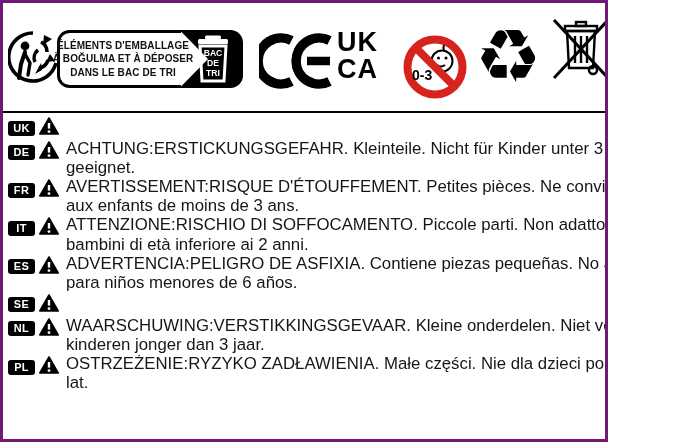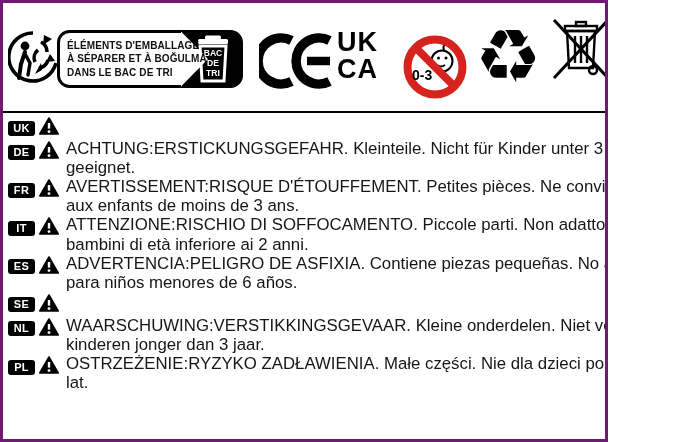--- a/index.html
+++ b/index.html
@@ -13,21 +13,21 @@
   .divider{position:absolute;left:0;top:108px;width:673px;height:2px;background:#000;}
   .sym{position:absolute;}
   
   .triman{left:5px;top:27px;}
   
   .infobox{left:54px;top:27px;width:186px;height:58px;}
   .infobox svg{display:block;}
   .infobox-lines{
     position:absolute;left:10px;top:7px;width:112px;height:44px;
     display:flex;flex-direction:column;justify-content:center;
-    font-size:10px;font-weight:700;line-height:13.5px;letter-spacing:.1px;white-space:nowrap;
+    font-size:10px;font-weight:700;line-height:13.5px;letter-spacing:.1px;white-space:nowrap;align-items:center;
   }
   
   .ce{left:256px;top:30px;}
   .ukca{
     left:334px;top:26px;font-weight:700;font-size:27px;line-height:27px;
     letter-spacing:1px;color:#000;text-align:center;
   }
   
   .age{left:400px;top:32px;}
   
@@ -89,21 +89,21 @@
           <rect x="141" y="9" width="30" height="5" rx="1.5" fill="#fff"></rect>
           <rect x="148" y="5.5" width="16" height="4" rx="1.5" fill="#fff"></rect>
           <path d="M143 16 H169 L167 51 H145 Z" fill="none" stroke="#fff" stroke-width="3"></path>
           <text x="156" y="26" font-family="Liberation Sans, sans-serif" font-size="8.6" font-weight="700" fill="#fff" text-anchor="middle">BAC</text>
           <text x="156" y="36" font-family="Liberation Sans, sans-serif" font-size="8.6" font-weight="700" fill="#fff" text-anchor="middle">DE</text>
           <text x="156" y="46" font-family="Liberation Sans, sans-serif" font-size="8.6" font-weight="700" fill="#fff" text-anchor="middle">TRI</text>
         </g>
       </svg>
       <span class="infobox-lines">
         <span>ÉLÉMENTS D'EMBALLAGE</span>
-        <span>À SÉPARER ET À BOĞULMA</span>
+        <span>À BOĞULMA ET À DÉPOSER</span>
         <span>DANS LE BAC DE TRI</span>
       </span>
     </span>
 
     <span class="sym ce">
       <svg width="76" height="56" viewBox="0 0 76 56">
         <g fill="none" stroke="#000" stroke-width="9.5">
           <path d="M32.5 7.5 A23 23 0 1 0 32.5 48.5"></path>
           <path d="M70.5 7.5 A23 23 0 1 0 70.5 48.5"></path>
           <path d="M48 28 H71" stroke-width="8.5"></path>

